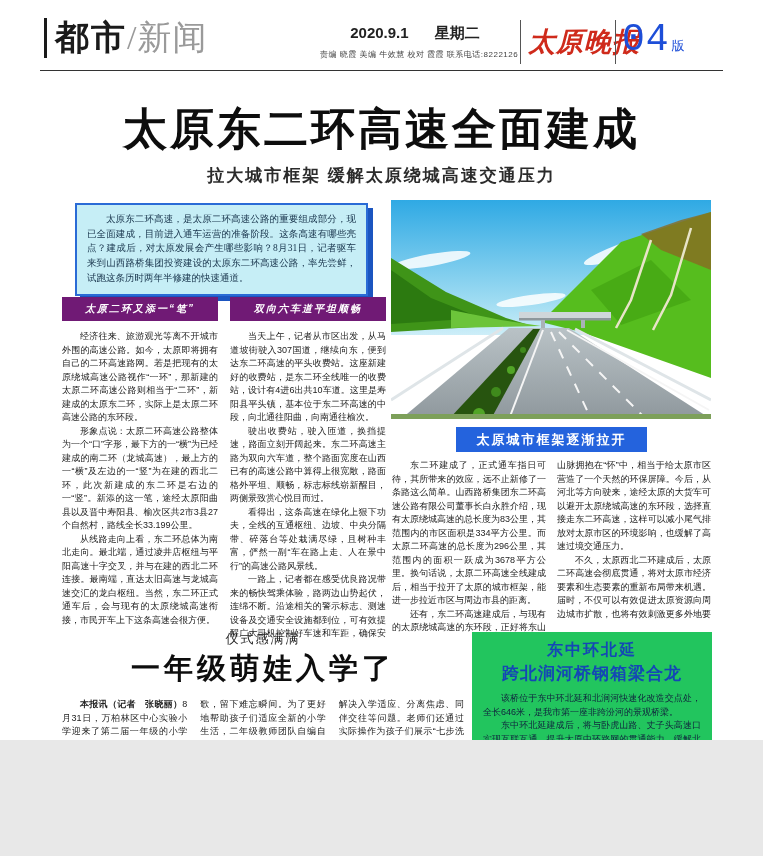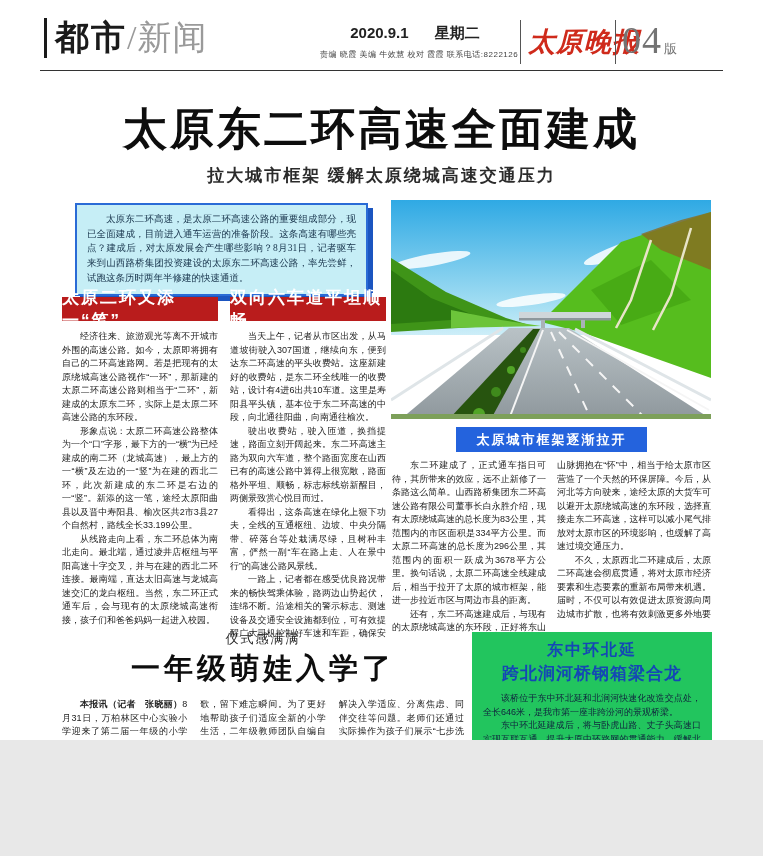--- a/index.html
+++ b/index.html
@@ -21,21 +21,21 @@
   .date-line { font-size:15px; font-weight:bold; color:#222; }
   .date-line .weekday { margin-left:22px; }
   .staff { margin-top:6px; font-size:8px; color:#444; white-space:nowrap; letter-spacing:0.5px; }
   .vdiv { position:absolute; top:6px; width:1px; height:44px; background:#555; }
   .vdiv1 { left:480px; } .vdiv2 { left:575px; }
   .paper-name {
     position:absolute; left:488px; top:10px; width:84px; text-align:center;
     font-family:"Liberation Serif", serif; font-style:italic; font-weight:bold;
     font-size:27px; color:#cf2a1b; letter-spacing:1px; white-space:nowrap;
   }
-  .page-no { position:absolute; left:582px; top:4px; font-family:Liberation Serif, serif; color:#737373; }
+  .page-no { position:absolute; left:582px; top:4px; font-family:Liberation Mono, monospace; color:#1d4ed8; }
   .page-no .num { font-size:38px; letter-spacing:1px; }
   .page-no .ban { font-size:13px; margin-left:2px; }
   .header-rule { position:absolute; left:40px; top:70px; width:683px; height:1px; background:#333; }
 
   
   .lead-headline {
     position:absolute; left:0; top:100px; width:763px; text-align:center;
     font-size:44px; font-weight:900; letter-spacing:3px; color:#0d0d0d;
   }
   .lead-subheadline {
@@ -50,22 +50,22 @@
     padding:7px 10px 8px 10px;
   }
   .intro-box p {
     font-family:"Liberation Serif", serif; font-size:9.5px; line-height:1.55;
     color:#16324a; text-align:justify; text-indent:2em;
   }
 
   
   .body-text p { font-size:9px; line-height:1.5; text-align:justify; text-indent:2em; color:#222; }
   .col-head {
-    height:24px; background:#b91c1c; color:#fff; font-size:17px; font-weight:bold;
-    display:flex; align-items:center; justify-content:center; letter-spacing:2px;
+    height:24px; background:#701a75; color:#fff; font-size:10px; font-weight:bold;
+    display:flex; align-items:center; justify-content:center; letter-spacing:2px;font-style:italic;
   }
 
   .left-col { position:absolute; top:297px; width:156px; height:345px; }
   .left-col-1 { left:62px; } .left-col-2 { left:230px; }
   .left-col .body-text { margin-top:9px; height:308px; overflow:hidden; }
 
   
   .photo { position:absolute; left:391px; top:200px; width:320px; height:219px; overflow:hidden; }
   .photo svg { display:block; }
   .photo-caption {
@@ -130,21 +130,21 @@
 
   <div class="intro-box">
     <p>太原东二环高速，是太原二环高速公路的重要组成部分，现已全面建成，目前进入通车运营的准备阶段。这条高速有哪些亮点？建成后，对太原发展会产生哪些影响？8月31日，记者驱车来到山西路桥集团投资建设的太原东二环高速公路，率先尝鲜，试跑这条历时两年半修建的快速通道。</p>
   </div>
 
   <section class="left-col left-col-1">
     <div class="col-head">太原二环又添一“笔”</div>
     <div class="body-text">
       <p>经济往来、旅游观光等离不开城市外围的高速公路。如今，太原即将拥有自己的二环高速路网。若是把现有的太原绕城高速公路视作“一环”，那新建的太原二环高速公路则相当于“二环”，新建成的太原东二环，实际上是太原二环高速公路的东环段。</p>
       <p>形象点说：太原二环高速公路整体为一个“口”字形，最下方的一“横”为已经建成的南二环（龙城高速），最上方的一“横”及左边的一“竖”为在建的西北二环，此次新建成的东二环是右边的一“竖”。新添的这一笔，途经太原阳曲县以及晋中寿阳县、榆次区共2市3县27个自然村，路线全长33.199公里。</p>
-      <p>从线路走向上看，东二环总体为南北走向。最北端，通过凌井店枢纽与平阳高速十字交叉，并与在建的西北二环连接。最南端，直达太旧高速与龙城高速交汇的龙白枢纽。当然，东二环正式通车后，会与现有的太原绕城高速衔接，孩子们和爸爸妈妈一起进入校园。</p>
+      <p>从线路走向上看，东二环总体为南北走向。最北端，通过凌井店枢纽与平阳高速十字交叉，并与在建的西北二环连接。最南端，直达太旧高速与龙城高速交汇的龙白枢纽。当然，东二环正式通车后，会与现有的太原绕城高速衔接，市民开车上下这条高速会很方便。</p>
     </div>
   </section>
 
   <section class="left-col left-col-2">
     <div class="col-head">双向六车道平坦顺畅</div>
     <div class="body-text">
       <p>当天上午，记者从市区出发，从马道坡街驶入307国道，继续向东，便到达东二环高速的平头收费站。这座新建好的收费站，是东二环全线唯一的收费站，设计有4进6出共10车道。这里是寿阳县平头镇，基本位于东二环高速的中段，向北通往阳曲，向南通往榆次。</p>
       <p>驶出收费站，驶入匝道，换挡提速，路面立刻开阔起来。东二环高速主路为双向六车道，整个路面宽度在山西已有的高速公路中算得上很宽敞，路面格外平坦、顺畅，标志标线崭新醒目，两侧景致赏心悦目而过。</p>
       <p>看得出，这条高速在绿化上狠下功夫，全线的互通枢纽、边坡、中央分隔带、碎落台等处栽满尽绿，且树种丰富，俨然一副“车在路上走、人在景中行”的高速公路风景线。</p>
       <p>一路上，记者都在感受优良路况带来的畅快驾乘体验，路两边山势起伏，连绵不断。沿途相关的警示标志、测速设备及交通安全设施都到位，可有效提醒广大司机控制好车速和车距，确保安全行车。</p>

